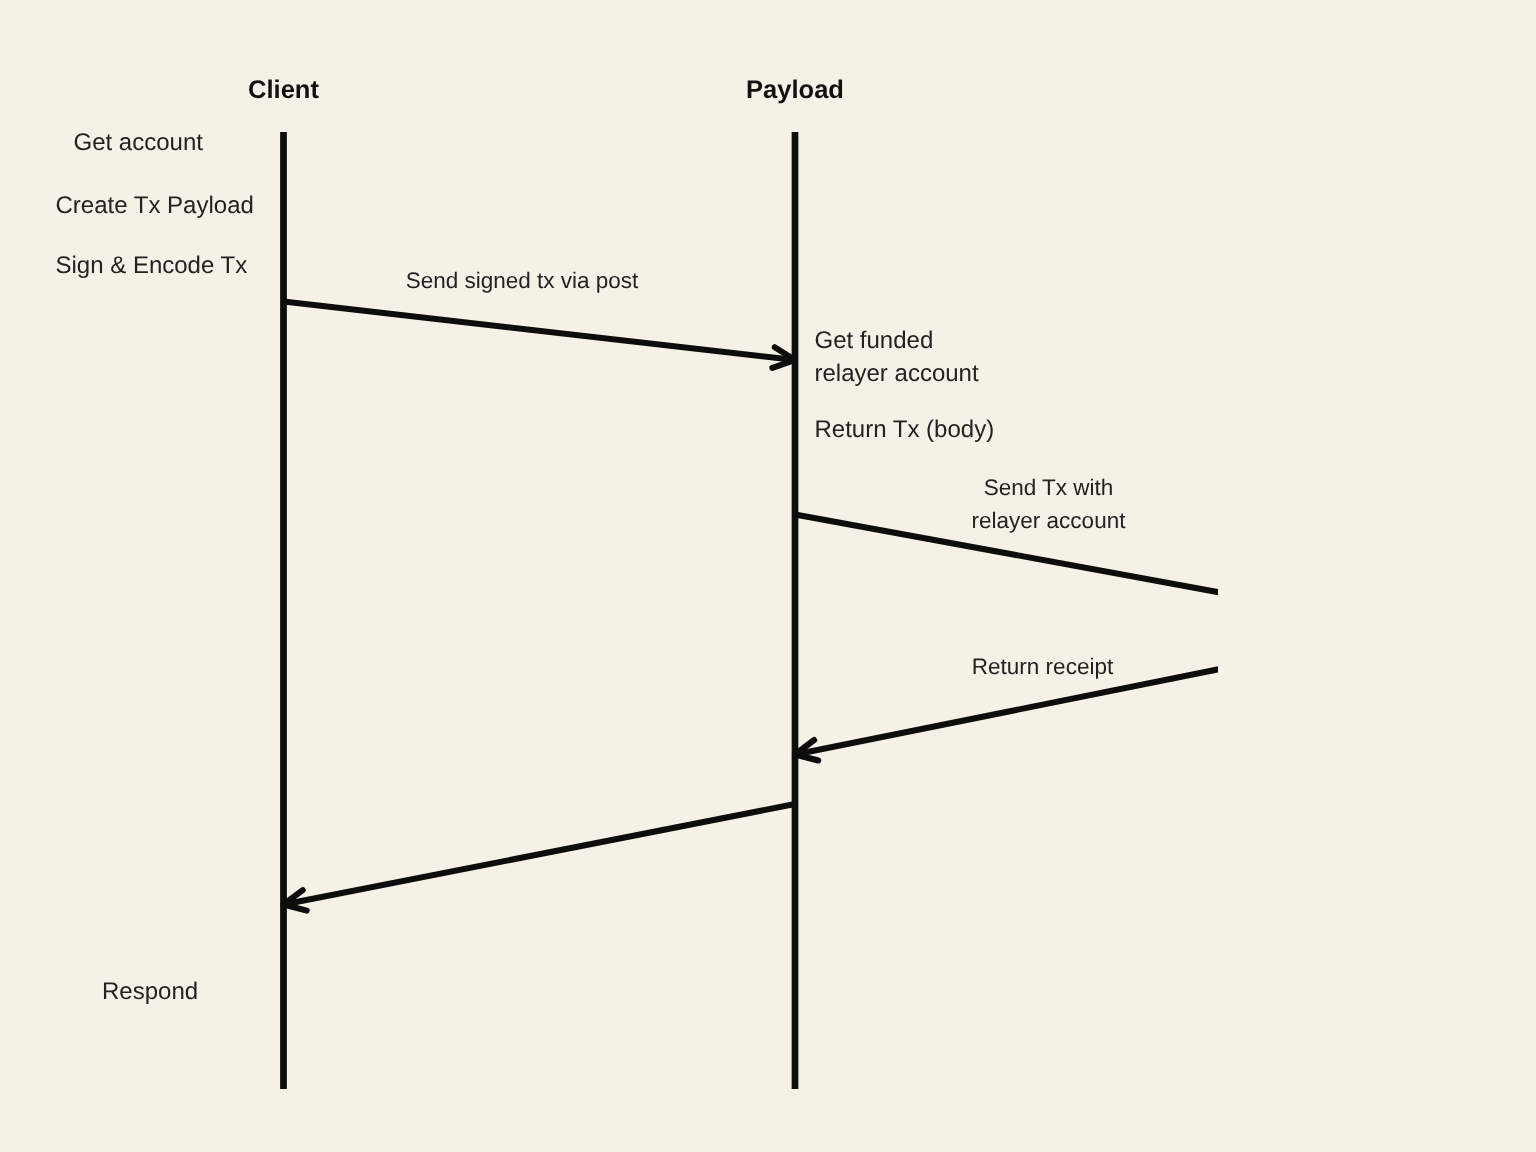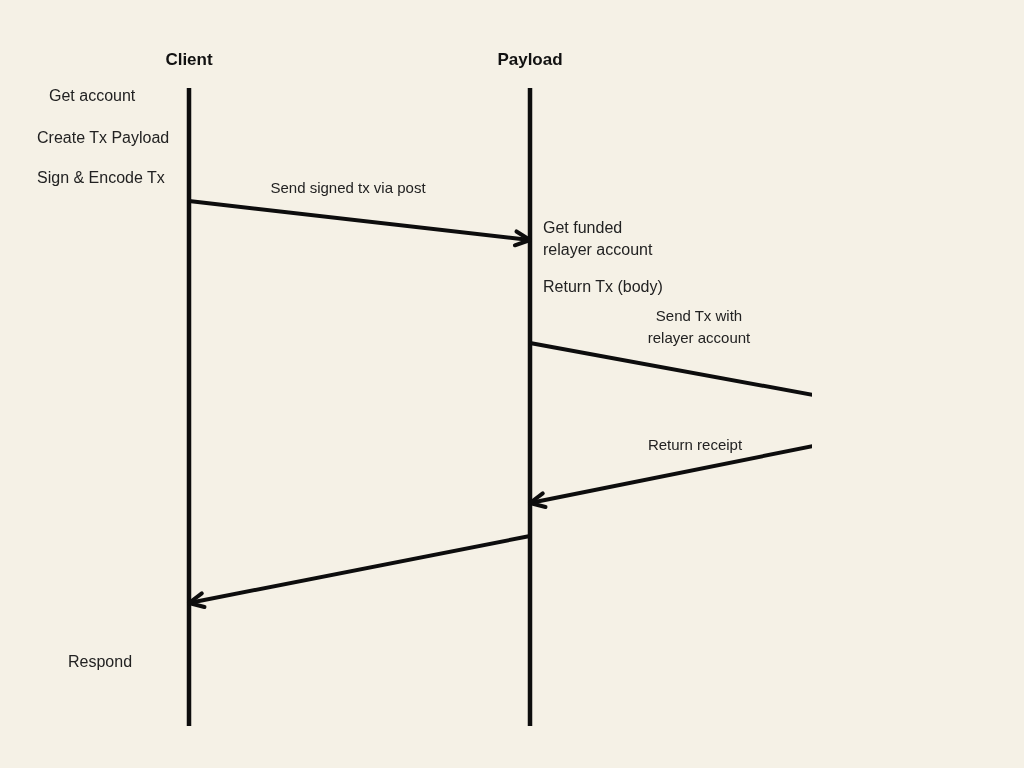--- a/index.html
+++ b/index.html
@@ -70,21 +70,21 @@
       <line x1="530" y1="536" x2="189" y2="603" stroke="#0d0d0d" stroke-width="4" stroke-linecap="butt"></line>
       <line x1="189" y1="603" x2="204.47860782811634" y2="607.0512590269416" stroke="#0d0d0d" stroke-width="4" stroke-linecap="round"></line>
       <line x1="189" y1="603" x2="201.79511713458405" y2="593.3934929598593" stroke="#0d0d0d" stroke-width="4" stroke-linecap="round"></line>
     </svg>
 
   <div class="actor-header" style="left: 189px; top: 60px;">Client</div>
   <div class="actor-header" style="left: 530px; top: 60px;">Payload</div>
   <div class="actor-header" style="left: 868px; top: 60px;">Payload</div>
 
   <div class="msg-label" style="left: 348px; top: 188px;">Send signed tx via post</div>
-  <div class="msg-label" style="left: 699px; top: 327px;">Send Tx with
+  <div class="msg-label" style="left: 699px; top: 337px;">Send Tx with
 relayer account</div>
   <div class="msg-label" style="left: 695px; top: 445px;">Return receipt</div>
 
   <div class="note" style="left: 37px; top: 96px; margin-left: 12px;">Get account</div>
   <div class="note" style="left: 37px; top: 138px;">Create Tx Payload</div>
   <div class="note" style="left: 37px; top: 178px;">Sign &amp; Encode Tx</div>
   <div class="note" style="left: 543px; top: 239px;">Get funded
 relayer account</div>
   <div class="note" style="left: 543px; top: 287px;">Return Tx (body)</div>
   <div class="note" style="left: 68px; top: 662px;">Respond</div>

